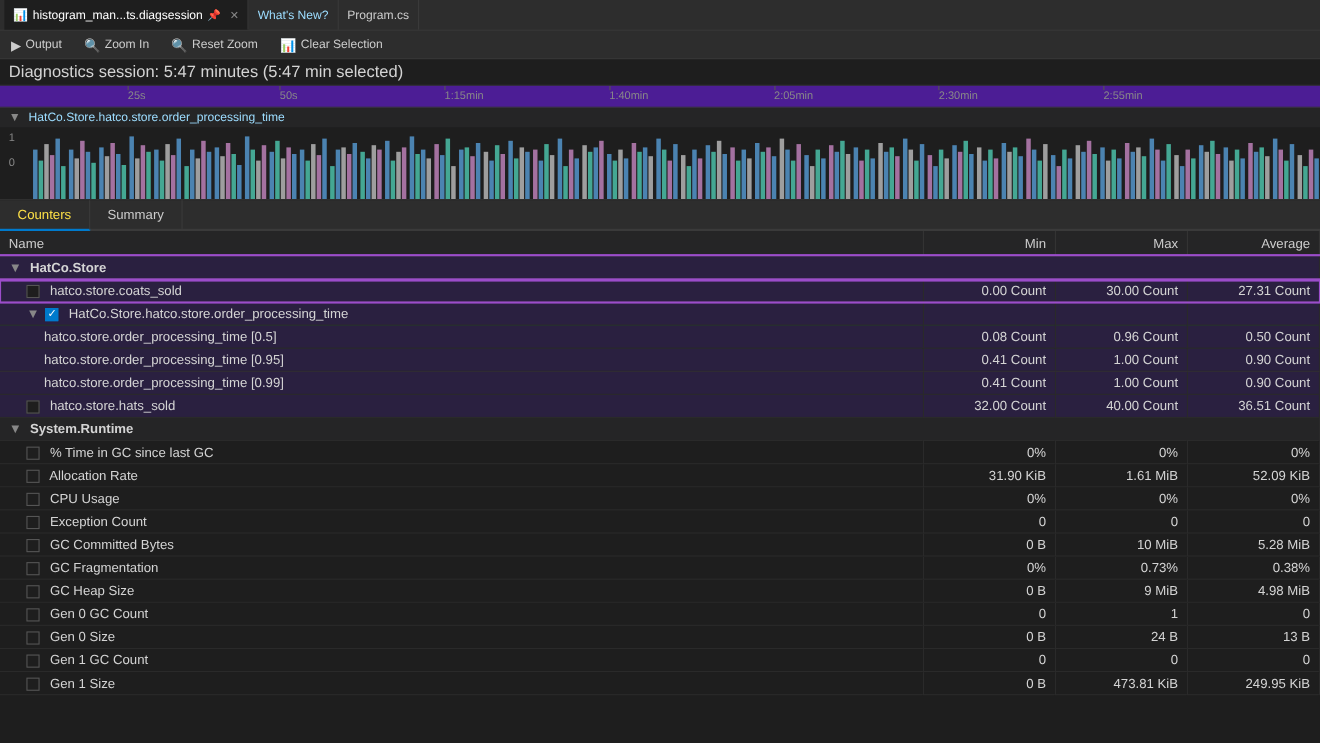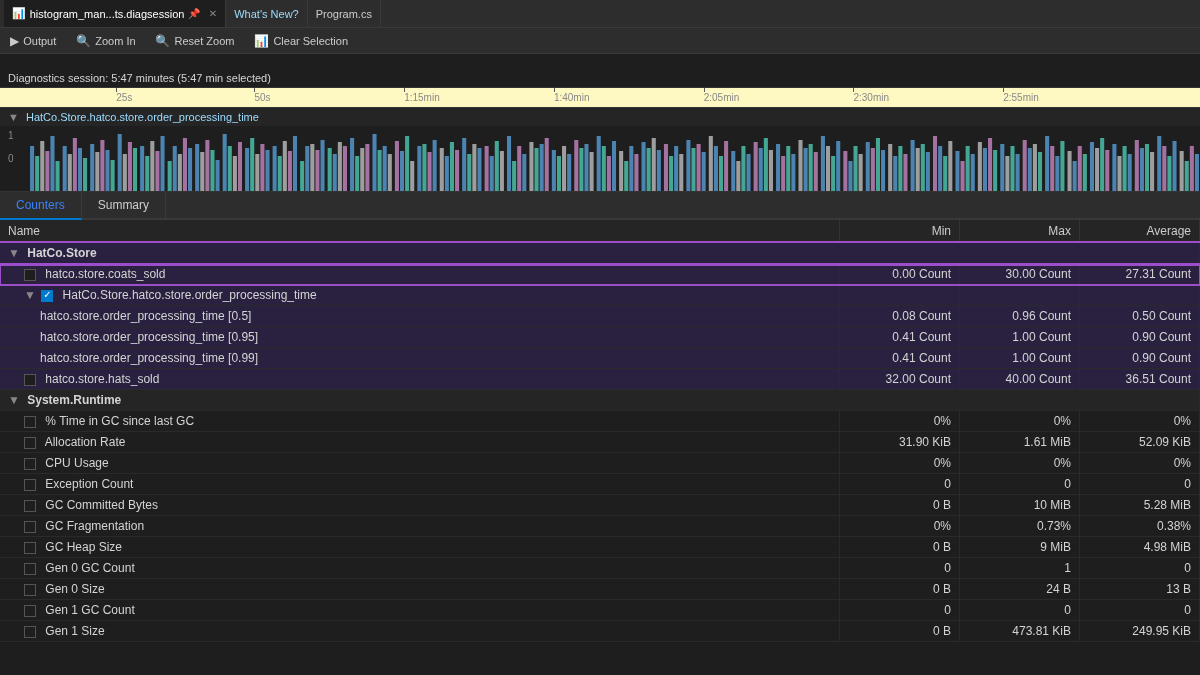--- a/index.html
+++ b/index.html
@@ -60,28 +60,27 @@
       cursor: pointer;
       padding: 2px 4px;
     }
     .toolbar-icon {
       font-size: 12px;
     }
     
     .session-info {
       background: #1e1e1e;
       padding: 3px 8px;
-      font-size: 11px;
+      font-size: 15px;
       color: #d4d4d4;
       border-bottom: 1px solid #333;
-      margin-top: 15px;
     }
     
     .timeline-ruler {
-      background: #fef9c3;
+      background: #4c1d95;
       height: 20px;
       display: flex;
       align-items: center;
       padding: 0 24px;
       border-bottom: 1px solid #333;
       position: relative;
       overflow: hidden;
     }
     .ruler-marks {
       display: flex;
@@ -143,21 +142,21 @@
     .tab-item {
       padding: 0 16px;
       display: flex;
       align-items: center;
       font-size: 12px;
       color: #ccc;
       cursor: pointer;
       border-right: 1px solid #3a3a3a;
     }
     .tab-item.active {
-      color: #3b82f6;
+      color: #fde047;
       border-bottom: 2px solid #007acc;
       margin-bottom: -2px;
     }
     
     .data-table-wrapper {
       overflow-y: auto;
       height: calc(675px - 28px - 26px - 14px - 20px - 88px - 28px);
     }
     .data-table {
       width: 100%;

